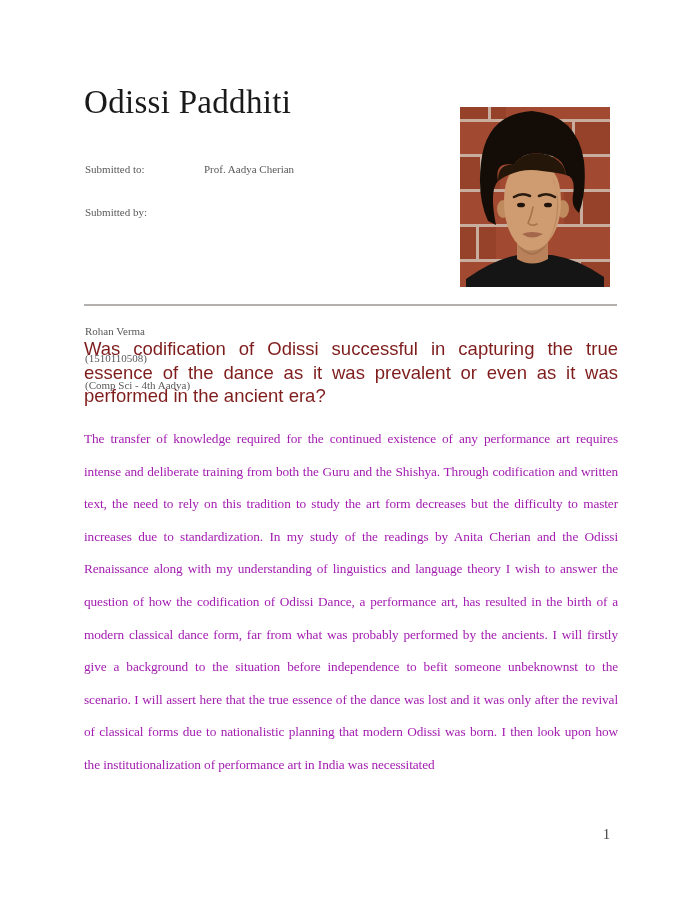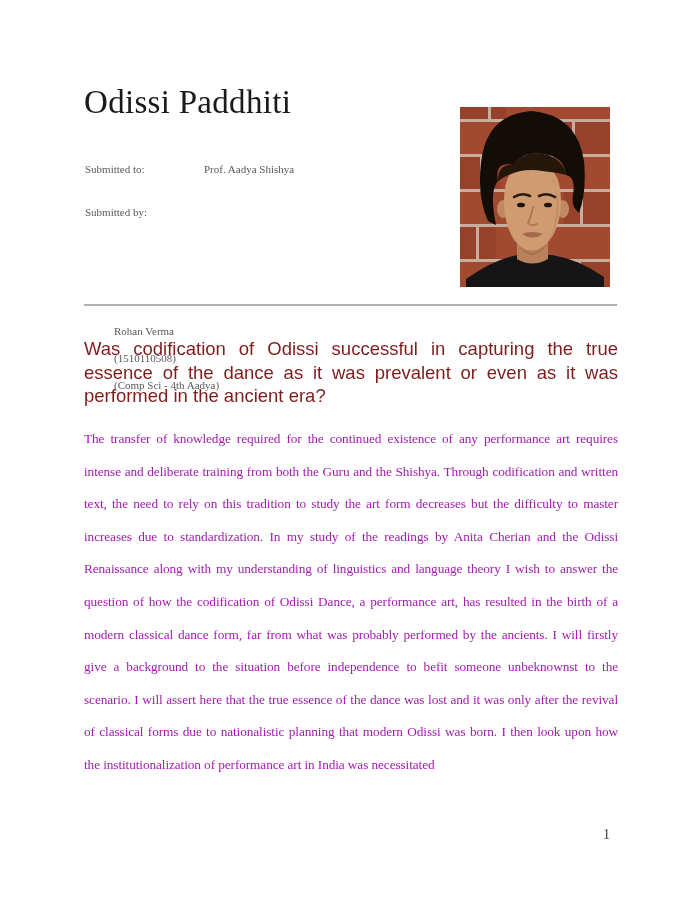--- a/index.html
+++ b/index.html
@@ -19,21 +19,21 @@
     position:absolute;left:460px;top:107px;
     width:150px;height:180px;display:block;
   }
   .submit-row{
     position:absolute;left:85px;
     display:flex;color:#595959;font-size:11px;
   }
   .row-to{top:160px;line-height:19px;}
   .row-by{top:199px;line-height:27px;flex-direction:column;}
   .submit-label{width:119px;flex:0 0 119px;}
-  .value-stack div{white-space:nowrap;margin-left:29px;}
+  .value-stack div{white-space:nowrap;}
   .divider{
     position:absolute;left:84px;top:304px;
     width:533px;height:2px;background:#b3b0ae;border:none;margin:0;
   }
   .question{
     position:absolute;left:84px;top:337px;width:534px;
     font-family:"Liberation Sans","DejaVu Sans",sans-serif;
     font-size:18.5px;line-height:23.5px;font-weight:400;
     color:#7f1d1d;text-align:justify;
   }
@@ -101,21 +101,21 @@
 
     <path d="M73,100 Q71,110 68,116 Q72,120 77,117" stroke="#a9744c" stroke-width="1.6" fill="none" stroke-linecap="round"></path>
 
     <path d="M62,127 Q72,123 83,127 Q72,134 62,127 Z" fill="#a5674c"></path>
 
     <path d="M58,138 Q72,150 88,136 Q81,147 72,148 Q63,147 58,138 Z" fill="#8f5f3e" opacity="0.45"></path>
   </svg>
 
   <div class="submit-row row-to">
     <span class="submit-label">Submitted to:</span>
-    <span>Prof. Aadya Shishya</span>
+    <span>Prof. Aadya Cherian</span>
   </div>
 
   <div class="submit-row row-by">
     <span class="submit-label">Submitted by:</span>
     <span class="value-stack">
       <div>Rohan Verma</div>
       <div>(1510110508)</div>
       <div>(Comp Sci - 4th Aadya)</div>
     </span>
   </div>

